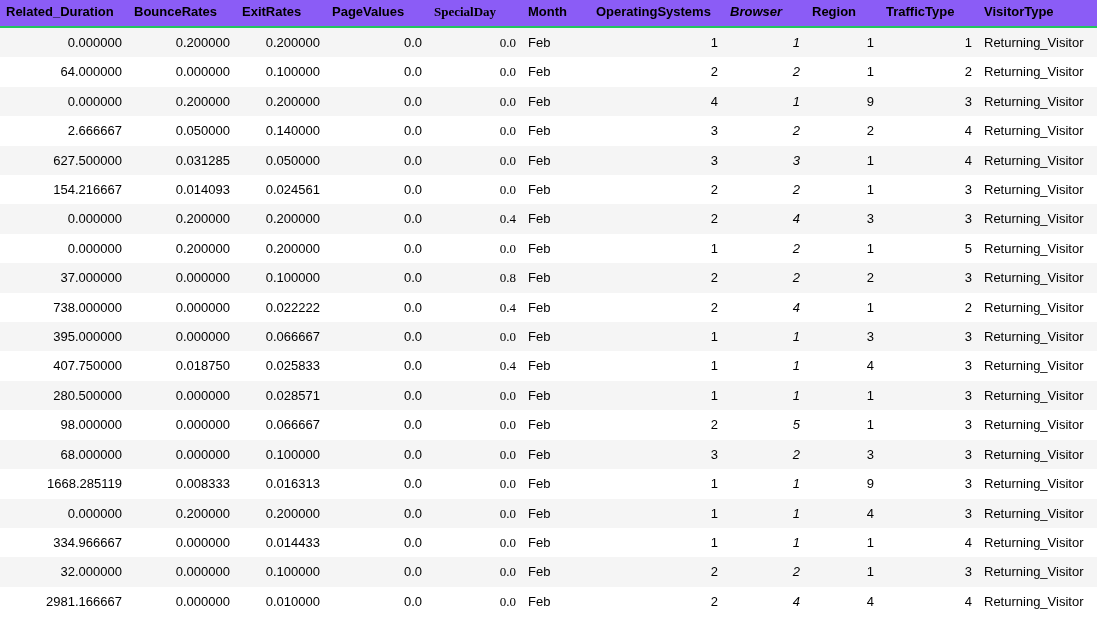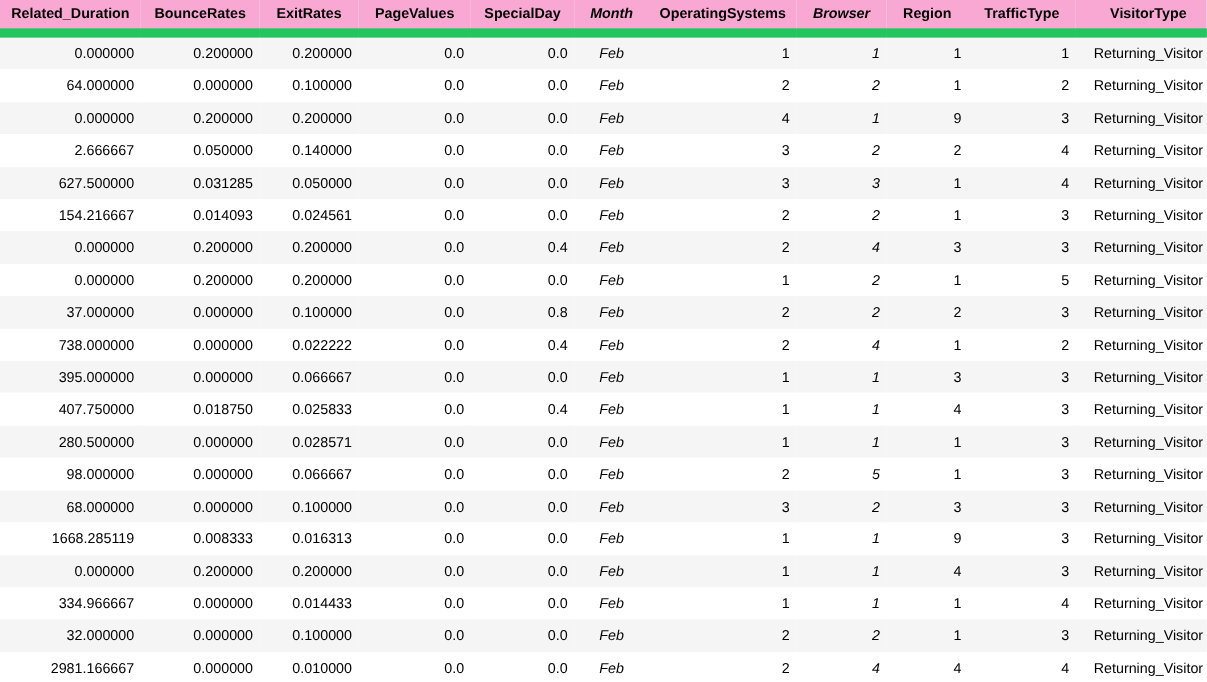--- a/index.html
+++ b/index.html
@@ -26,27 +26,27 @@
     border-collapse: collapse;
     border-spacing: 0;
     width: 1097px;
     table-layout: fixed;
     font-size: 13px;
   }
 
   table.dataframe thead th {
     font-weight: bold;
     font-size: 13px;
-    text-align: center;
+    text-align: left;
     vertical-align: bottom;
     padding: 4px 6px 6px 6px;
-    border-bottom: 8px solid #22c55e;
+    border-bottom: 2px solid #22c55e;
     white-space: nowrap;
     color: #000000;
-    background: #f9a8d4;
+    background: #8b5cf6;
     line-height: 16px;
   }
 
   table.dataframe tbody td {
     text-align: right;
     vertical-align: middle;
     padding: 0 6px;
     height: 29.4px;
     white-space: nowrap;
     color: #000000;
@@ -58,30 +58,30 @@
   
   table.dataframe tbody tr:nth-child(odd) {
     background-color: #f5f5f5;
   }
   table.dataframe tbody tr:nth-child(even) {
     background-color: #ffffff;
   }
 
   
   table.dataframe tbody td.col-left {
-    text-align: center;
+    text-align: left;
   }
 
   
   .w-reldur   { width: 116px; }
   .w-bounce   { width: 96px;  }
   .w-exit     { width: 78px;  }
   .w-pagev    { width: 90px;  }
-  .w-special  { width: 82px;  }
-  .w-month    { width: 56px; font-style: italic;  }
+  .w-special  { width: 82px; font-family: Liberation Serif, serif;  }
+  .w-month    { width: 56px;  }
   .w-os       { width: 122px; }
   .w-browser  { width: 70px; font-style: italic;  }
   .w-region   { width: 62px;  }
   .w-traffic  { width: 86px;  }
   .w-visitor  { width: 120px; }
 </style>
 </head>
 <body>
 
 <div id="dataframe-wrap">

